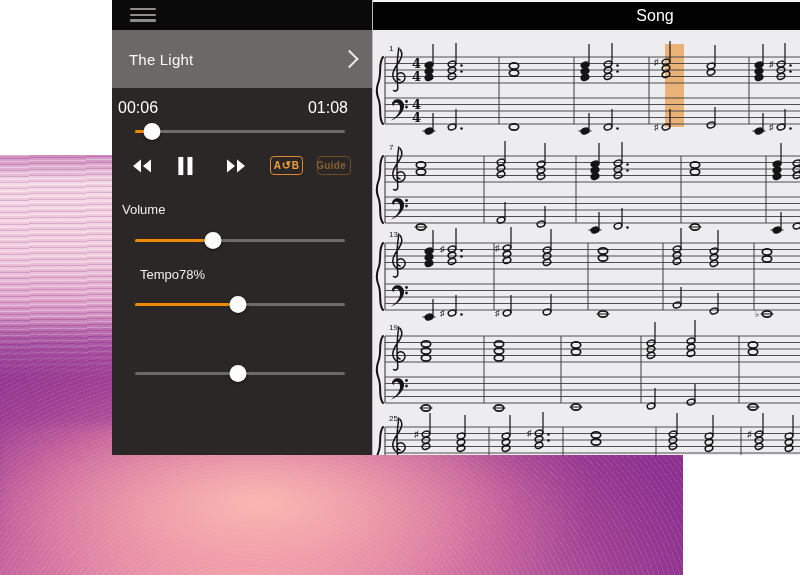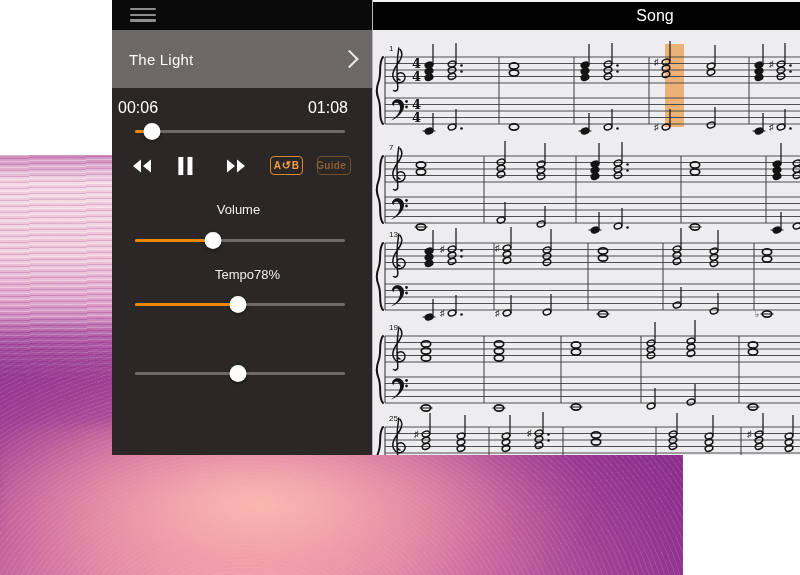--- a/index.html
+++ b/index.html
@@ -71,21 +71,21 @@
   .slider .track{position:absolute;left:0;right:0;top:8px;height:2.5px;background:#6e6a68;border-radius:2px;}
   .slider .fill{position:absolute;left:0;top:7.5px;height:3.5px;background:#ef8a00;border-radius:2px;}
   .slider .thumb{
     position:absolute;top:1px;width:17px;height:17px;border-radius:50%;background:#fdfdfd;
     box-shadow:0 1px 3px rgba(0,0,0,.55);transform:translateX(-8.5px);
   }
   .s-progress{top:122px;}
   .s-volume{top:231px;}
   .s-tempo{top:295px;}
   .s-transpose{top:364px;}
-  .label-row{position:absolute;left:10px;right:17px;display:flex;justify-content:center;
+  .label-row{position:absolute;left:10px;right:17px;display:flex;justify-content:flex-start;
     font-size:13px;color:#f0efee;}
   .l-volume{top:202px;}
   .l-tempo{top:267px;margin-left:18px;}
   .l-transpose{top:333px;}
   
   .transport-btn{position:absolute;top:156px;height:20px;cursor:pointer;}
   .t-rew{left:20px;} .t-pause{left:65px;} .t-fwd{left:114px;}
   .pill-btn{
     position:absolute;top:156px;height:19px;box-sizing:border-box;border-radius:4px;
     font-size:10px;font-weight:bold;display:flex;align-items:center;justify-content:center;

